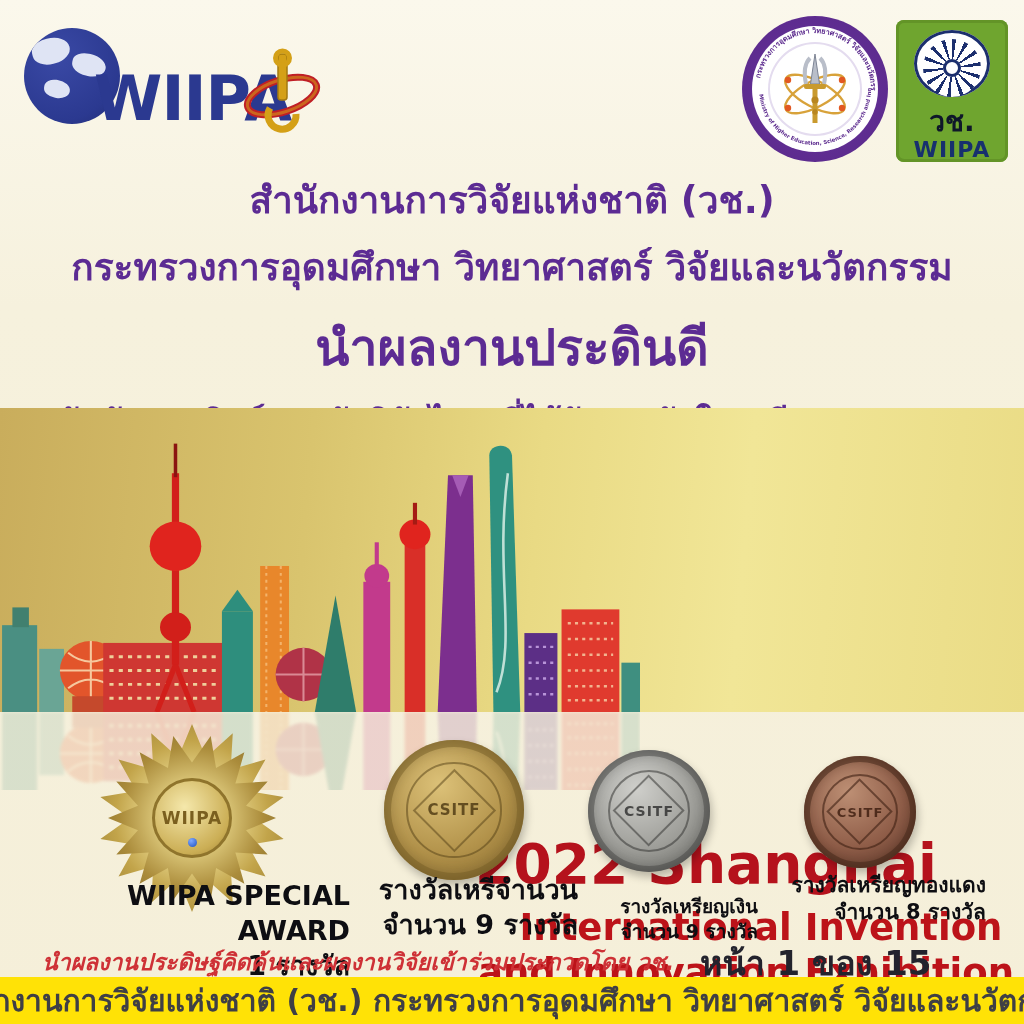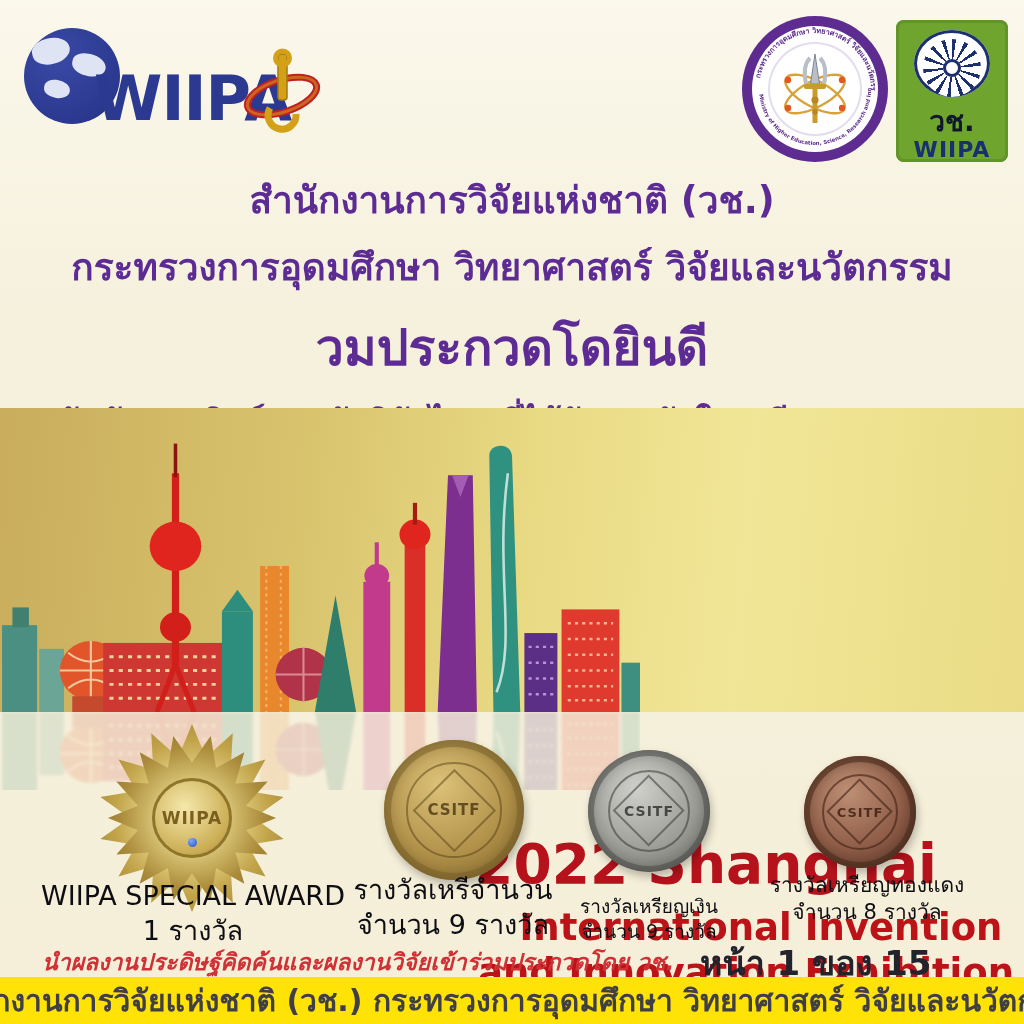--- a/index.html
+++ b/index.html
@@ -82,21 +82,21 @@
   .coin-silver{ left:588px; top:750px; width:122px; height:122px;
     background:radial-gradient(circle at 40% 32%,#cfcfcb,#9e9e99 55%,#6c6c67 96%);
     box-shadow:inset 0 0 0 6px rgba(70,70,68,.5), inset 0 0 18px rgba(30,30,30,.45), 2px 5px 9px rgba(0,0,0,.25);}
   .coin-silver .ring{ border:2px solid rgba(55,55,52,.55);} .coin-silver .diamond{ border:2px solid rgba(55,55,52,.55);}
   .coin-silver span{ font-size:14px; color:rgba(40,40,40,.78); }
   .coin-bronze{ left:804px; top:756px; width:112px; height:112px;
     background:radial-gradient(circle at 40% 32%,#bd8f74,#8f5d48 55%,#5a372a 96%);
     box-shadow:inset 0 0 0 6px rgba(70,40,25,.55), inset 0 0 16px rgba(40,18,8,.5), 2px 5px 9px rgba(0,0,0,.25);}
   .coin-bronze .ring{ border:2px solid rgba(62,32,18,.6);} .coin-bronze .diamond{ border:2px solid rgba(62,32,18,.6);}
   .coin-bronze span{ font-size:13px; color:rgba(58,26,12,.8); }
-  .award-cap{ position:absolute; text-align:center; color:#0e0e12; font-weight:400; line-height:1.3; }
+  .award-cap{ position:absolute; text-align:right; color:#0e0e12; font-weight:700; line-height:1.3; }
   .cap-0{ left:36px;  top:878px; width:314px; font-size:27px; }
   .cap-1{ left:328px; top:872px; width:250px; font-size:27px; }
   .cap-2{ left:540px; top:872px; width:218px; font-size:19px;margin-top:22px; }
   .cap-3{ left:748px; top:872px; width:238px; font-size:21px; }
   
   .foot-note{ position:absolute; left:42px; top:944px; font-size:23px; font-style:italic; font-weight:800; color:#ce3136; }
   .foot-page{ position:absolute; left:700px; top:936px; width:292px; text-align:left; font-size:34px; font-weight:800; color:#23232d; }
   .foot-bar{ position:absolute; left:0; top:977px; width:1024px; height:47px; background:#ffe206;
     display:flex; align-items:center; justify-content:center; }
   .foot-bar-text{ font-size:30px; font-weight:800; color:#3f3f45; white-space:nowrap; }
@@ -162,21 +162,21 @@
       <div class="nrct-spokes"></div>
         <div class="nrct-hub"></div>
     </div>
     <div class="nrct-th">วช.</div>
     <div class="nrct-en">WIIPA</div>
   </div>
 
   <div class="head-block">
     <div class="head-l1">สำนักงานการวิจัยแห่งชาติ (วช.)</div>
     <div class="head-l2">กระทรวงการอุดมศึกษา วิทยาศาสตร์ วิจัยและนวัตกรรม</div>
-    <div class="head-congrats">วมประกวดโดยินดี</div>
+    <div class="head-congrats">นำผลงานประดินดี</div>
     <div class="head-l3">กับนักประดิษฐ์และนักวิจัยไทย ที่ได้รับรางวัลในเวทีการประกวด</div>
     <div class="head-l4">สิ่งประดิษฐ์และนวัตกรรมระดับนานาชาติ</div>
   </div>
 
   <div class="band">
     <svg class="skyline" viewBox="0 0 620 300" preserveAspectRatio="none">
       <g id="cityline">
         <rect x="2" y="212" width="34" height="88" fill="#4a8f82"></rect>
         <rect x="12" y="194" width="16" height="20" fill="#41806f"></rect>
         <rect x="38" y="236" width="24" height="64" fill="#6aa595"></rect>

